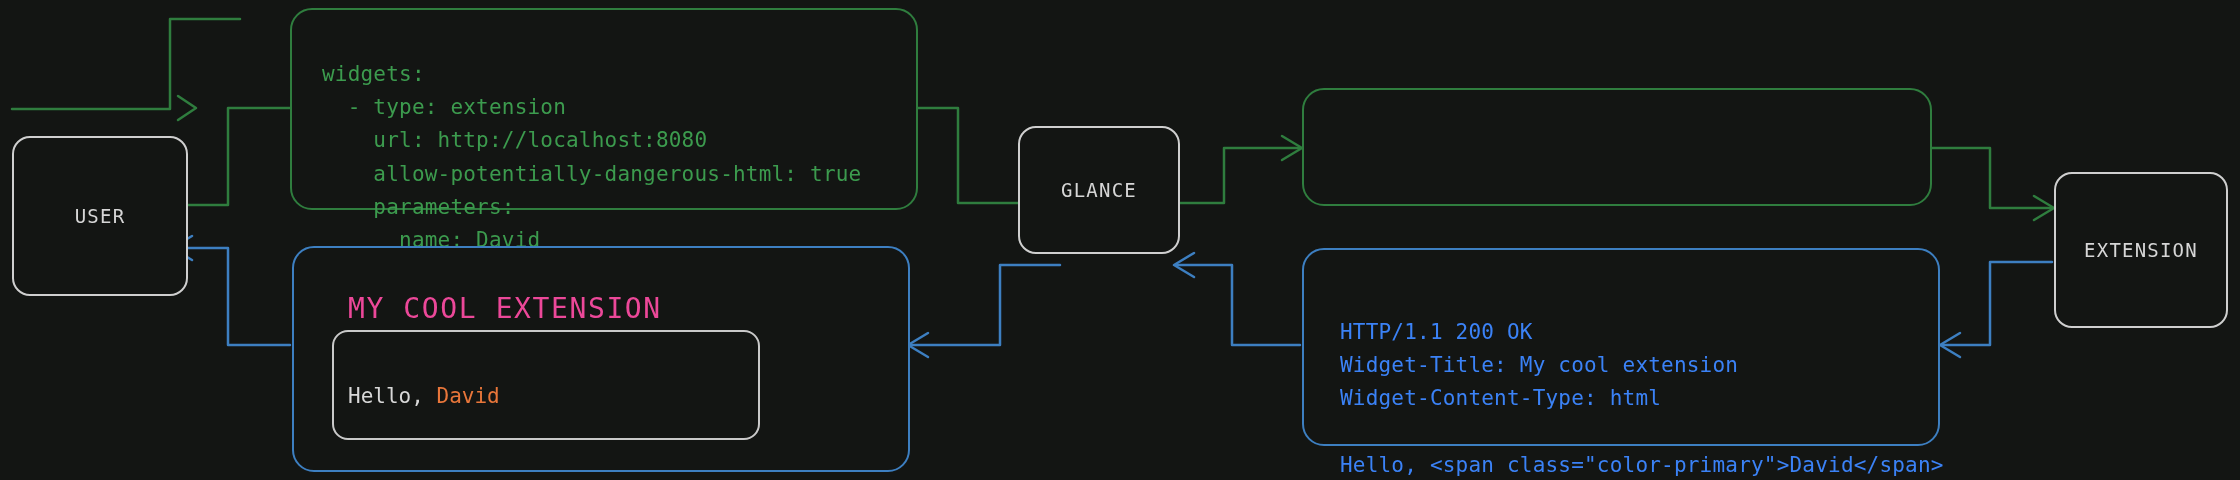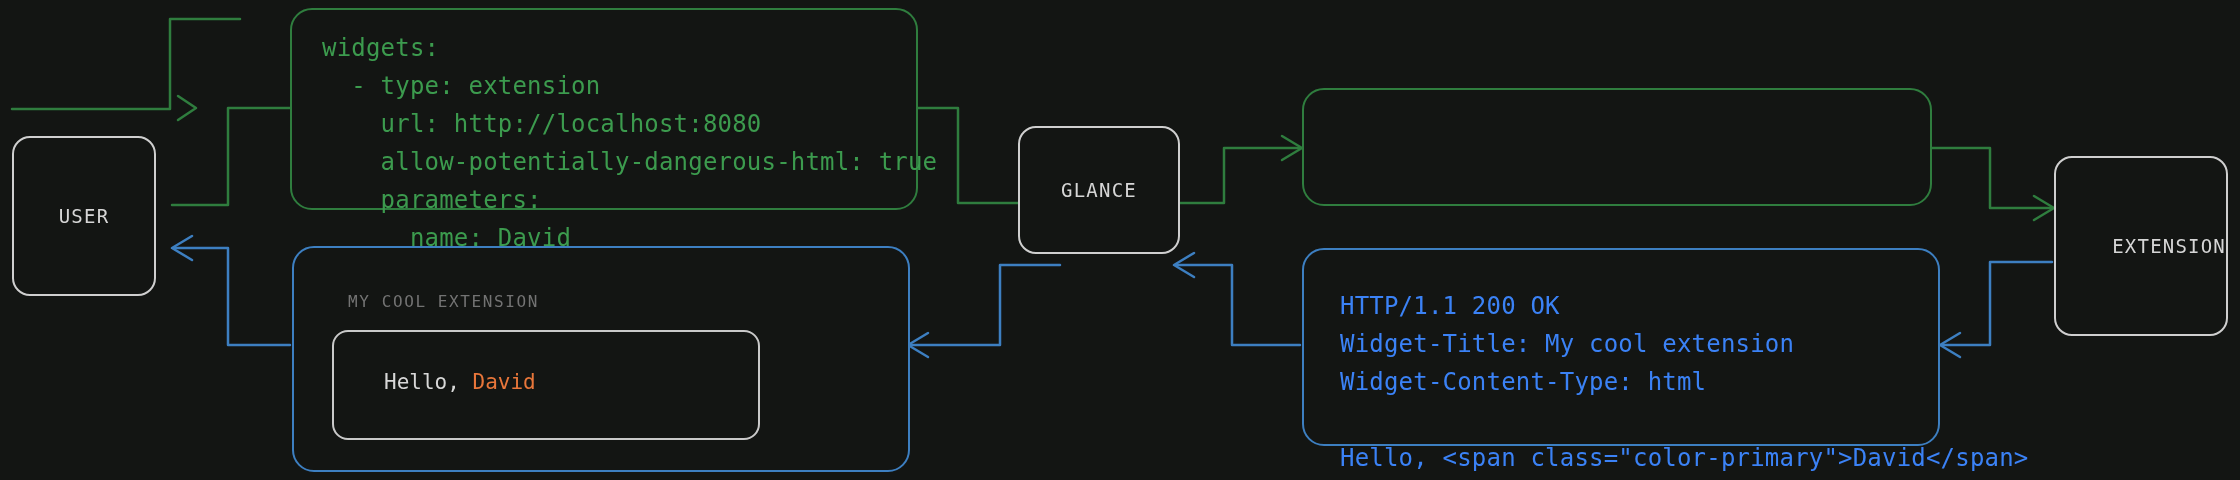--- a/index.html
+++ b/index.html
@@ -34,34 +34,35 @@
     position: absolute;
     border-radius: 22px;
     background: #131513;
     border: 2px solid #2f7d3e;
   }
   .card.blue { border-color: #3d7fc1; }
 
   .code {
     position: absolute;
     font-family: "DejaVu Sans Mono", monospace;
-    font-size: 24px;
+    font-size: 21px;
     line-height: 1.58;
     white-space: pre;
     color: #3c9b4e;
     letter-spacing: 0.2px;
+    margin-top: 28px;
   }
   .code.blue { color: #3b82f6; }
 
   .widget-title {
     position: absolute;
     font-family: "DejaVu Sans Mono", monospace;
-    font-size: 16px;
+    font-size: 28px;
     letter-spacing: 1.6px;
-    color: #737373;
+    color: #ec4899;
     white-space: nowrap;
   }
   .widget-inner {
     position: absolute;
     border: 2px solid #c9c9c9;
     border-radius: 16px;
     background: #131513;
   }
   .widget-body {
     position: absolute;
@@ -114,29 +115,29 @@
       <path d="M 1060 265 L 1000 265 L 1000 345 L 910 345" fill="none" stroke="#3d7fc1" stroke-width="2.5" stroke-linecap="round" stroke-linejoin="round"></path>
       <polyline points="928,333 908,345 928,357" fill="none" stroke="#3d7fc1" stroke-width="2.5" stroke-linecap="round" stroke-linejoin="round"></polyline>
     </g>
 
     <g>
       <path d="M 290 345 L 228 345 L 228 248 L 174 248" fill="none" stroke="#3d7fc1" stroke-width="2.5" stroke-linecap="round" stroke-linejoin="round"></path>
       <polyline points="192,236 172,248 192,260" fill="none" stroke="#3d7fc1" stroke-width="2.5" stroke-linecap="round" stroke-linejoin="round"></polyline>
     </g>
   </svg>
 
-  <div class="node" style="left:12px; top:136px; width:144px; height:160px;">
+  <div class="node" style="left:12px; top:136px; width:176px; height:160px;">
     <span>USER</span>
   </div>
 
   <div class="node" style="left:1018px; top:126px; width:162px; height:128px;">
     <span>GLANCE</span>
   </div>
 
-  <div class="node" style="left:2054px; top:156px; width:174px; height:180px;justify-content:flex-end;">
+  <div class="node" style="left:2054px; top:172px; width:174px; height:156px;">
     <span>EXTENSION</span>
   </div>
 
   <div class="card" style="left:290px; top:8px; width:628px; height:202px;">
   </div>
   <div class="code" style="left:322px; top:30px;"><span>widgets:
   - type: extension
     url: http://localhost:8080
     allow-potentially-dangerous-html: true
     parameters:
@@ -150,15 +151,15 @@
   <div class="code blue" style="left:1340px; top:288px;"><span>HTTP/1.1 200 OK
 Widget-Title: My cool extension
 Widget-Content-Type: html
 
 Hello, &lt;span class="color-primary"&gt;David&lt;/span&gt;</span></div>
 
   <div class="card blue" style="left:292px; top:246px; width:618px; height:226px;">
   </div>
   <div class="widget-title" style="left:348px; top:292px;">MY COOL EXTENSION</div>
   <div class="widget-inner" style="left:332px; top:330px; width:428px; height:110px;"></div>
-  <div class="widget-body" style="left:348px; top:370px;margin-left:36px;"><span>Hello, </span><span class="accent">David</span></div>
+  <div class="widget-body" style="left:348px; top:384px;"><span>Hello, </span><span class="accent">David</span></div>
 
 </div>
 
 </body></html>

